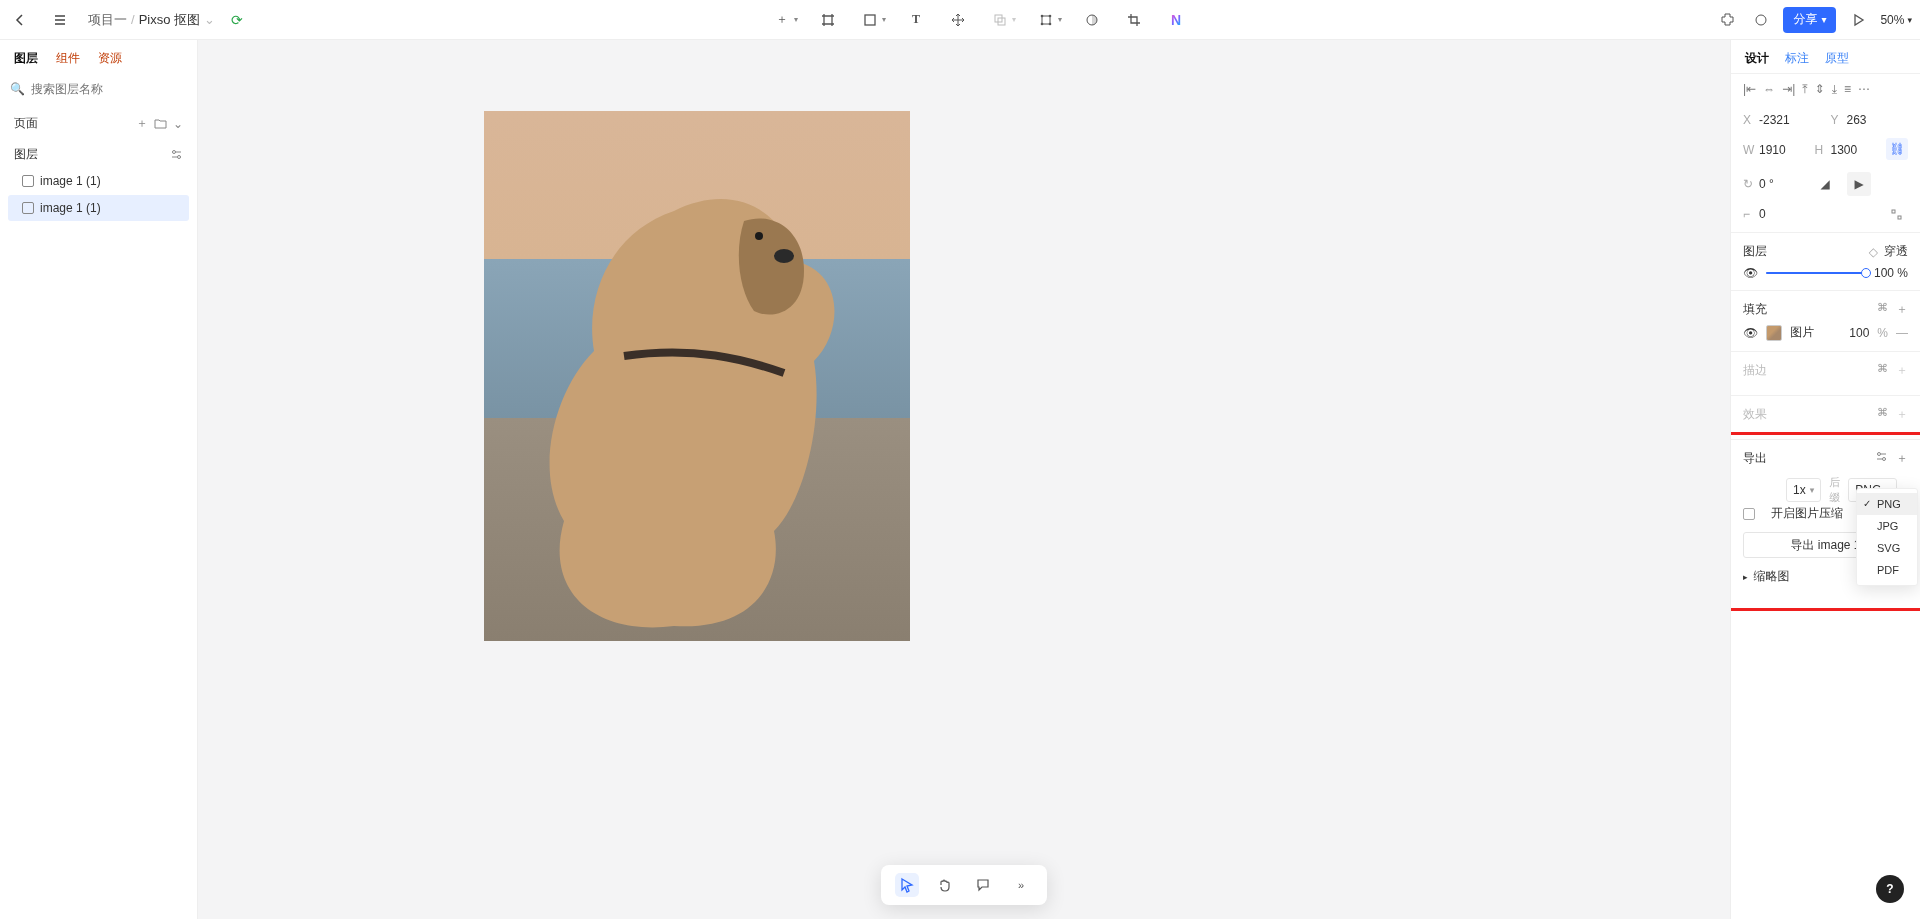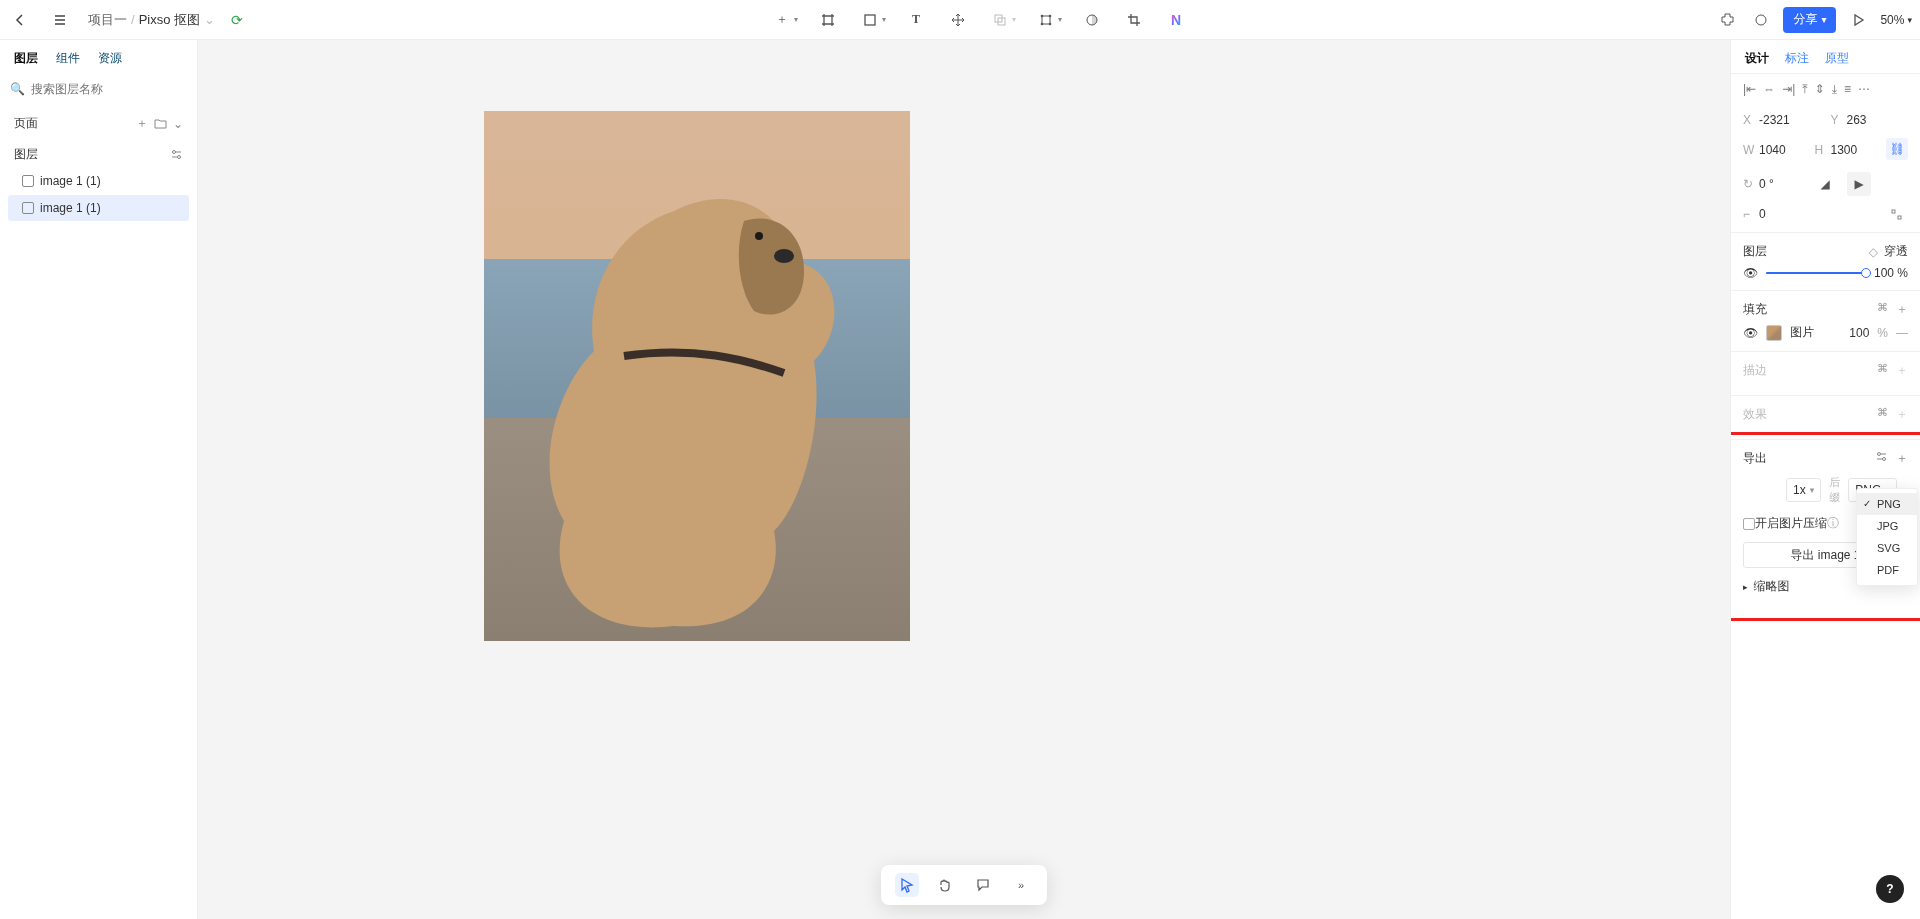--- a/index.html
+++ b/index.html
@@ -21,21 +21,21 @@
 .zoom { font-size: 12px; display: flex; align-items: center; gap: 3px; cursor: pointer; }
 
 .tool-group { display: flex; align-items: center; gap: 2px; }
 .tool-group .chev-sm { font-size: 8px; color: #888; margin-left: -2px; }
 .ai-icon { font-weight: bold; background: linear-gradient(135deg,#ff5ecd,#7b61ff,#00c8ff); -webkit-background-clip: text; color: transparent; font-size: 14px; }
 
 
 .main { flex: 1; display: flex; min-height: 0; }
 .leftpanel { width: 198px; border-right: 1px solid #eee; display: flex; flex-direction: column; font-size: 12px; }
 .leftpanel .tabs { display: flex; gap: 18px; padding: 10px 14px 6px; }
-.leftpanel .tabs span { cursor: pointer; color: #0c4a6e; }
+.leftpanel .tabs span { cursor: pointer; color: #c2410c; }
 .leftpanel .tabs span.active { color: #111; font-weight: 600; }
 .leftpanel .search { margin: 4px 10px; height: 24px; display: flex; align-items: center; gap: 6px; color: #aaa; }
 .leftpanel .search input { border: none; outline: none; flex: 1; font-size: 12px; color: #333; }
 .pages-head, .layers-head { display: flex; align-items: center; justify-content: space-between; padding: 10px 14px 4px; color: #888; }
 .pages-head .lbl, .layers-head .lbl { color: #333; }
 .actions-inline { display: flex; gap: 6px; align-items: center; }
 .page-item { display: flex; align-items: center; gap: 6px; padding: 6px 14px; background: #f3f6fa; margin: 2px 8px; border-radius: 3px; }
 .pages-area { height: 130px; }
 .layer-item { display: flex; align-items: center; gap: 6px; padding: 6px 14px; margin: 1px 8px; border-radius: 3px; }
 .layer-item.selected { background: #e7efff; }
@@ -82,21 +82,21 @@
 .section.muted .title { color:#bbb; }
 .kb-icon { font-size: 11px; color:#999; }
 
 
 .export-wrap { position: relative; }
 .red-box { position:absolute; left:-8px; right:-8px; top:-8px; bottom:-8px; border:3px solid #ef1f1f; pointer-events:none; }
 .export-row1 { display:flex; gap:8px; align-items:center; margin-top:8px;padding-left:43px;}
 .pill { border:1px solid #e5e5e5; border-radius:3px; height:24px; padding:0 6px; display:flex; align-items:center; gap:4px; cursor:pointer; }
 .pill.small { width:44px; justify-content:space-between;}
 .suffix { width:30px; color:#bbb; text-align:center; font-size:11px; }
-.export-row2 { display:flex; align-items:center; gap:0; margin-top:10px;}
+.export-row2 { display:flex; align-items:center; gap:16px; }
 .chk { width:12px; height:12px; border:1px solid #aaa; border-radius:2px; }
 .export-btn { margin-top:10px; height:26px; border:1px solid #e5e5e5; border-radius:3px; display:flex; align-items:center; justify-content:center; cursor:pointer; }
 .thumb-row { margin-top:10px; display:flex; align-items:center; gap:6px; cursor:pointer; }
 
 
 .fmt-dd { position:absolute; right:2px; top:48px; width:62px; background:#fff; border:1px solid #eee; border-radius:3px; box-shadow:0 4px 18px rgba(0,0,0,.12); padding:4px 0; z-index:5;}
 .fmt-dd .opt { padding:5px 8px 5px 20px; position:relative; cursor:pointer; font-size:11px;}
 .fmt-dd .opt.sel { background:#f0f0f0; }
 .fmt-dd .opt.sel::before { content:"✓"; position:absolute; left:6px; font-size:10px;}
 
@@ -327,21 +327,21 @@
             <span class="val">-2321</span>
           </div>
         <div class="field">
             <span class="lab">Y</span>
             <span class="val">263</span>
           </div>
       </div>
       <div class="pair">
         <div class="field">
             <span class="lab">W</span>
-            <span class="val">1040</span>
+            <span class="val">1910</span>
           </div>
         <div class="field">
             <span class="lab">H</span>
             <span class="val">1300</span>
           </div>
         <div class="link-btn">⛓</div>
       </div>
     </div>
     <div class="rot-row">
       <div class="field" style="flex:0 0 60px;">

